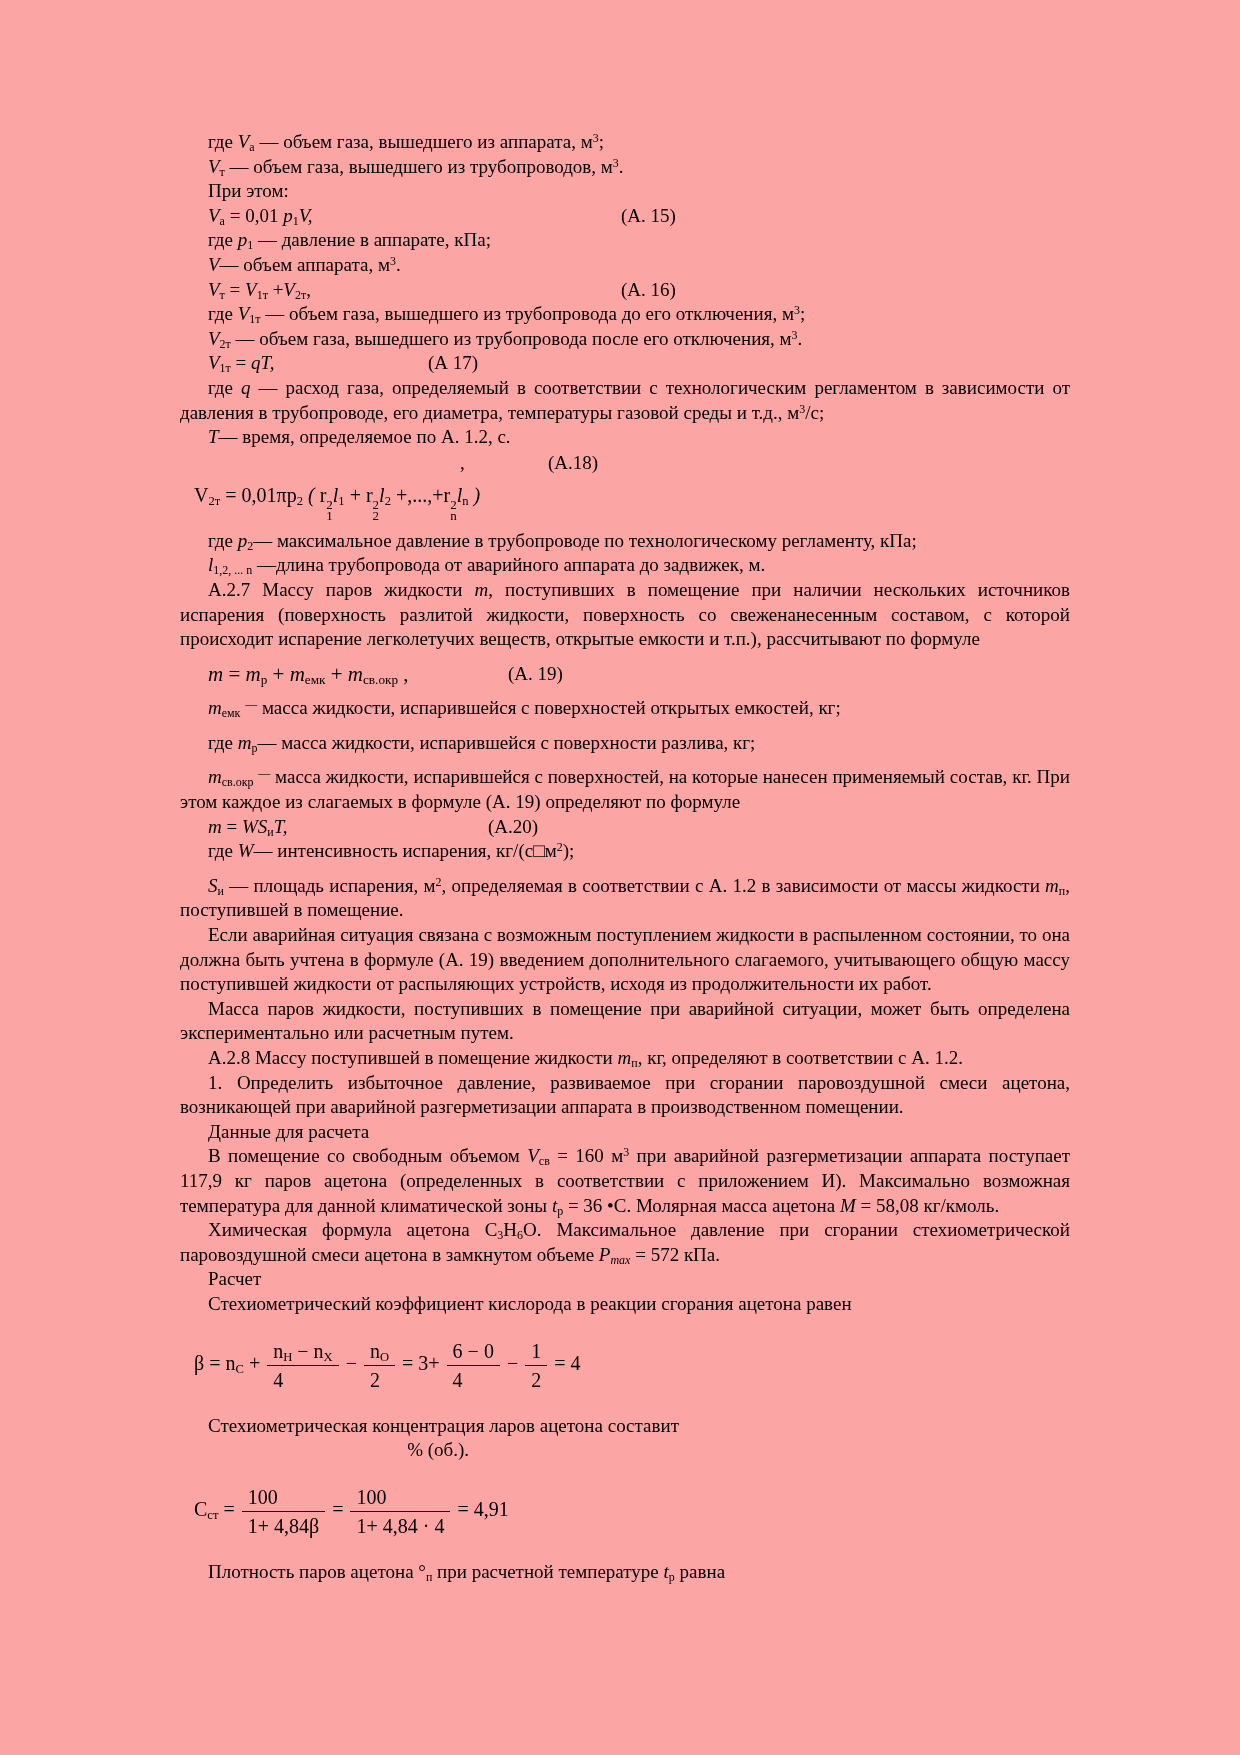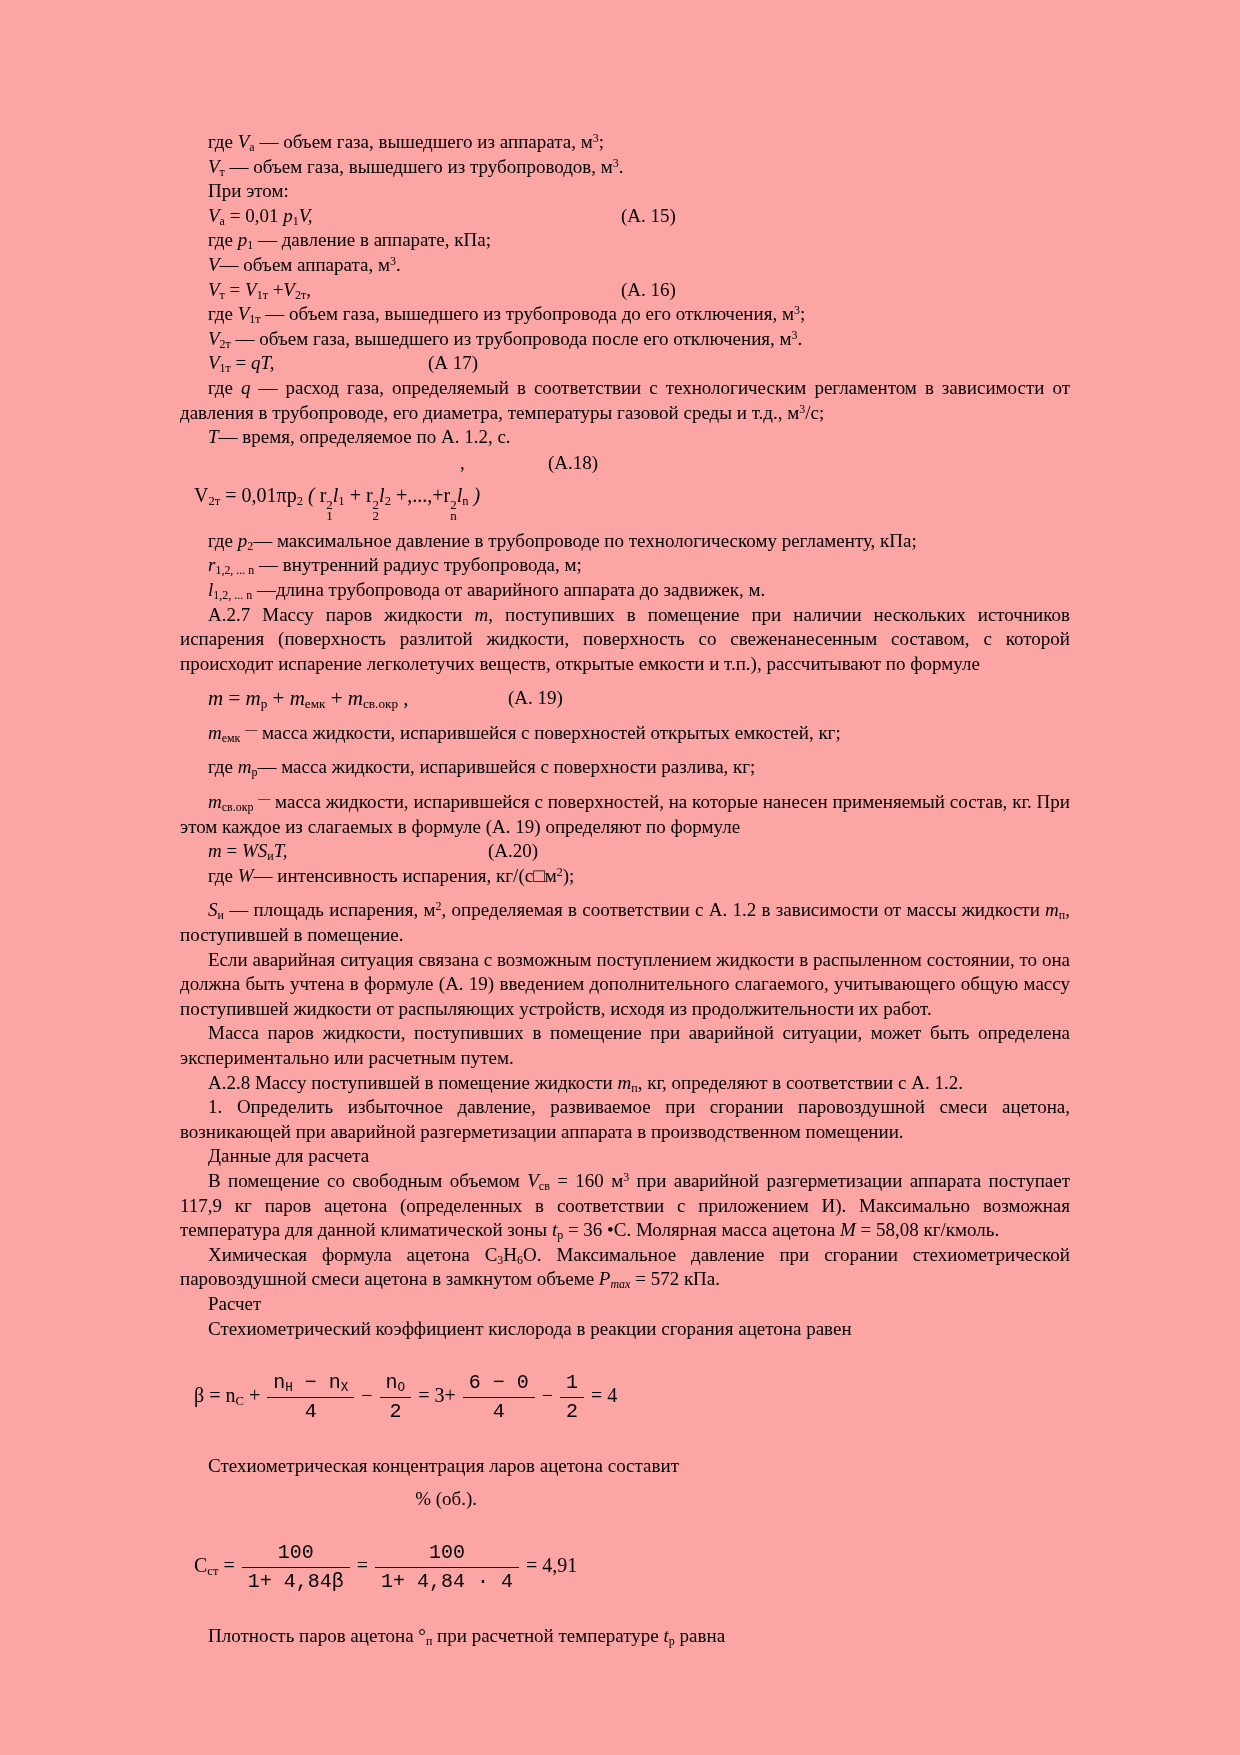--- a/index.html
+++ b/index.html
@@ -62,36 +62,34 @@
   .bigf {
     margin: 14px 0;
     padding-left: 14px;
     text-indent: 0;
     font-size: 20px;
     line-height: 1.2;
   }
   .frac {
     display: inline-block;
     vertical-align: middle;
-    text-align: center;
-    margin: 16px 2px;
-    font-family: Liberation Mono, monospace;
+    margin: 8px 2px;
   }
   .frac .num {
     display: block;
     border-bottom: 1.4px solid #000;
     padding: 0 6px 2px;
   }
   .frac .den {
     display: block;
     padding: 2px 6px 0;
   }
   
   .ctr {
-    margin: 8px;
+    margin: 0;
     text-indent: 0;
     width: 58%;
     text-align: center;
     line-height: 24.6px;
   }
 </style>
 </head>
 <body>
 
 <div class="page">
@@ -118,21 +116,20 @@
             <span>1</span>
           </span><i>l</i><sub>1</sub> + r<span class="ss">
             <span>2</span>
             <span>2</span>
           </span><i>l</i><sub>2</sub> +,...,+r<span class="ss">
             <span>2</span>
             <span>n</span>
           </span><i>l</i><sub>n</sub> <i>)</i></div>
       </div>
       <p class="ln">где <i>p</i><sub>2</sub>— максимальное давление в трубопроводе по технологическому регламенту, кПа;</p>
-      <p class="ln"><i>r</i><sub>1,2, ... n</sub> — внутренний радиус трубопровода, м;</p>
       <p class="ln"><i>l</i><sub>1,2, ... n</sub> —длина трубопровода от аварийного аппарата до задвижек, м.</p>
       <p class="ln just">А.2.7 Массу паров жидкости <i>m</i>, поступивших в помещение при наличии нескольких источников испарения (поверхность разлитой жидкости, поверхность со свеженанесенным составом, с которой происходит испарение легколетучих веществ, открытые емкости и т.п.), рассчитывают по формуле</p>
       <p class="ln formula fbig gap"><i>m</i> = <i>m</i><sub>р</sub> + <i>m</i><sub>емк</sub> + <i>m</i><sub>св.окр</sub> ,<span class="flabel" style="left: 300px;">(А. 19)</span></p>
       <p class="ln gap"><i>m</i><sub>емк</sub> <sup>—</sup> масса жидкости, испарившейся с поверхностей открытых емкостей, кг;</p>
       <p class="ln gap">где <i>m</i><sub>р</sub>— масса жидкости, испарившейся с поверхности разлива, кг;</p>
       <p class="ln just gap"><i>m</i><sub>св.окр</sub> <sup>—</sup> масса жидкости, испарившейся с поверхностей, на которые нанесен применяемый состав, кг. При этом каждое из слагаемых в формуле (А. 19) определяют по формуле</p>
       <p class="ln formula"><i>m</i> = <i>WS</i><sub>и</sub><i>T,</i><span class="flabel" style="left: 280px;">(А.20)</span></p>
       <p class="ln">где <i>W</i>— интенсивность испарения, кг/(с□м<sup>2</sup>);</p>
       <p class="ln just gap"><i>S</i><sub>и</sub> — площадь испарения, м<sup>2</sup>, определяемая в соответствии с А. 1.2 в зависимости от массы жидкости <i>m</i><sub>п</sub>, поступившей в помещение.</p>
       <p class="ln just">Если аварийная ситуация связана с возможным поступлением жидкости в распыленном состоянии, то она должна быть учтена в формуле (А. 19) введением дополнительного слагаемого, учитывающего общую массу поступившей жидкости от распыляющих устройств, исходя из продолжительности их работ.</p>

